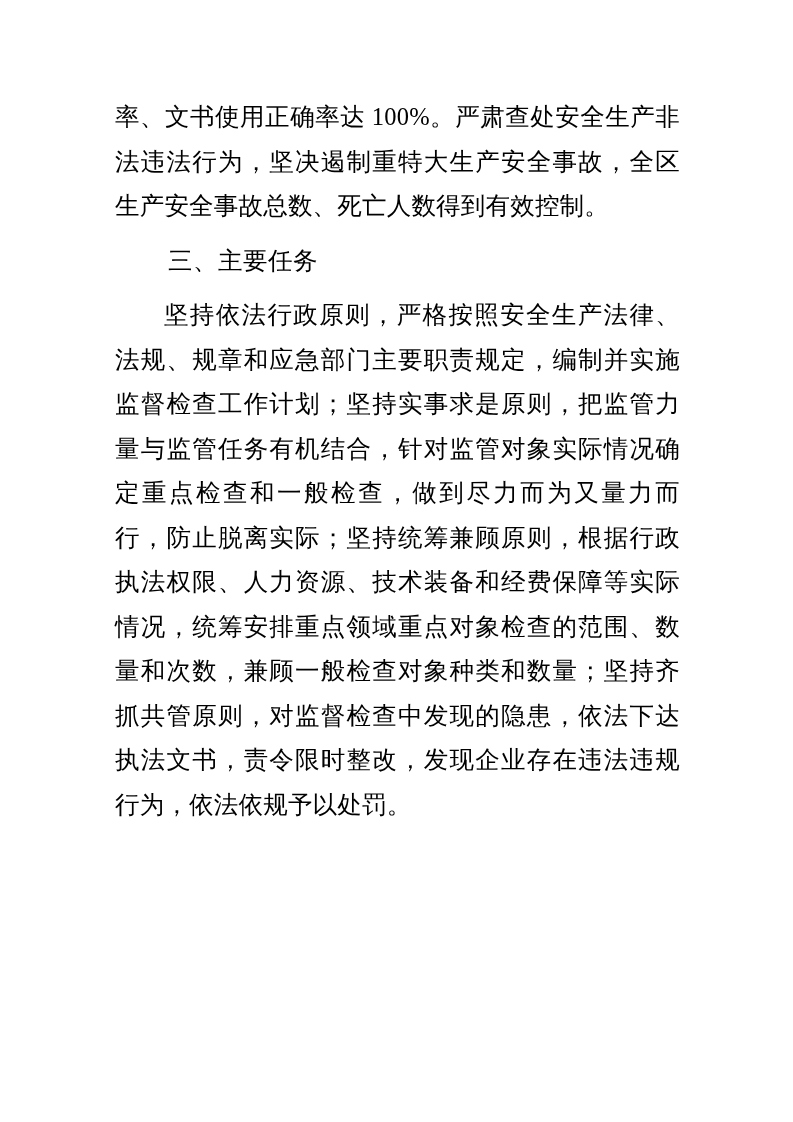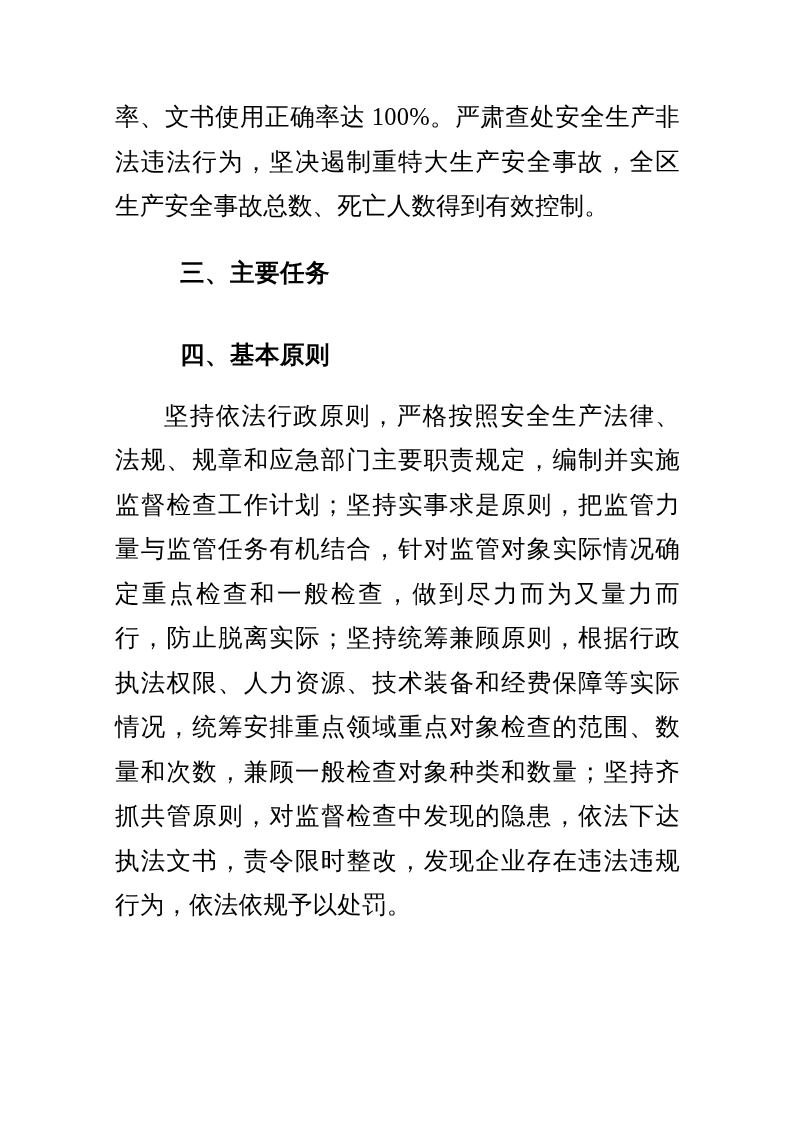--- a/index.html
+++ b/index.html
@@ -31,24 +31,24 @@
     line-height: 44.5px;
     letter-spacing: 0.2px;
     text-align: justify;
     text-justify: inter-ideograph;
     text-align-last: left;
   }
   p.indent {
     text-indent: 49px;
   }
   p.heading {
-    margin: 16px;
+    margin: 4px;
     font-size: 24.5px;
     line-height: 44.5px;
-    font-weight: bold;
+    font-weight: normal;
     font-family: "Liberation Sans", "DejaVu Sans", sans-serif;
     text-indent: 49px;
     letter-spacing: 0.5px;
   }
   .gap-tiny { height: 6px; }
 </style>
 </head>
 <body>
 
 <div class="page">
@@ -56,18 +56,17 @@
 
     <p class="para">率、文书使用正确率达 100%。严肃查处安全生产非法违法行为，坚决遏制重特大生产安全事故，全区生产安全事故总数、死亡人数得到有效控制。</p>
 
     <div class="gap-tiny"></div>
 
     <p class="heading">三、主要任务</p>
 
 
     <div class="gap-tiny"></div>
 
-    <p class="heading">四、基本原则</p>
 
     <p class="para indent">坚持依法行政原则，严格按照安全生产法律、法规、规章和应急部门主要职责规定，编制并实施监督检查工作计划；坚持实事求是原则，把监管力量与监管任务有机结合，针对监管对象实际情况确定重点检查和一般检查，做到尽力而为又量力而行，防止脱离实际；坚持统筹兼顾原则，根据行政执法权限、人力资源、技术装备和经费保障等实际情况，统筹安排重点领域重点对象检查的范围、数量和次数，兼顾一般检查对象种类和数量；坚持齐抓共管原则，对监督检查中发现的隐患，依法下达执法文书，责令限时整改，发现企业存在违法违规行为，依法依规予以处罚。</p>
 
   </div>
 </div>
 
 </body></html>

